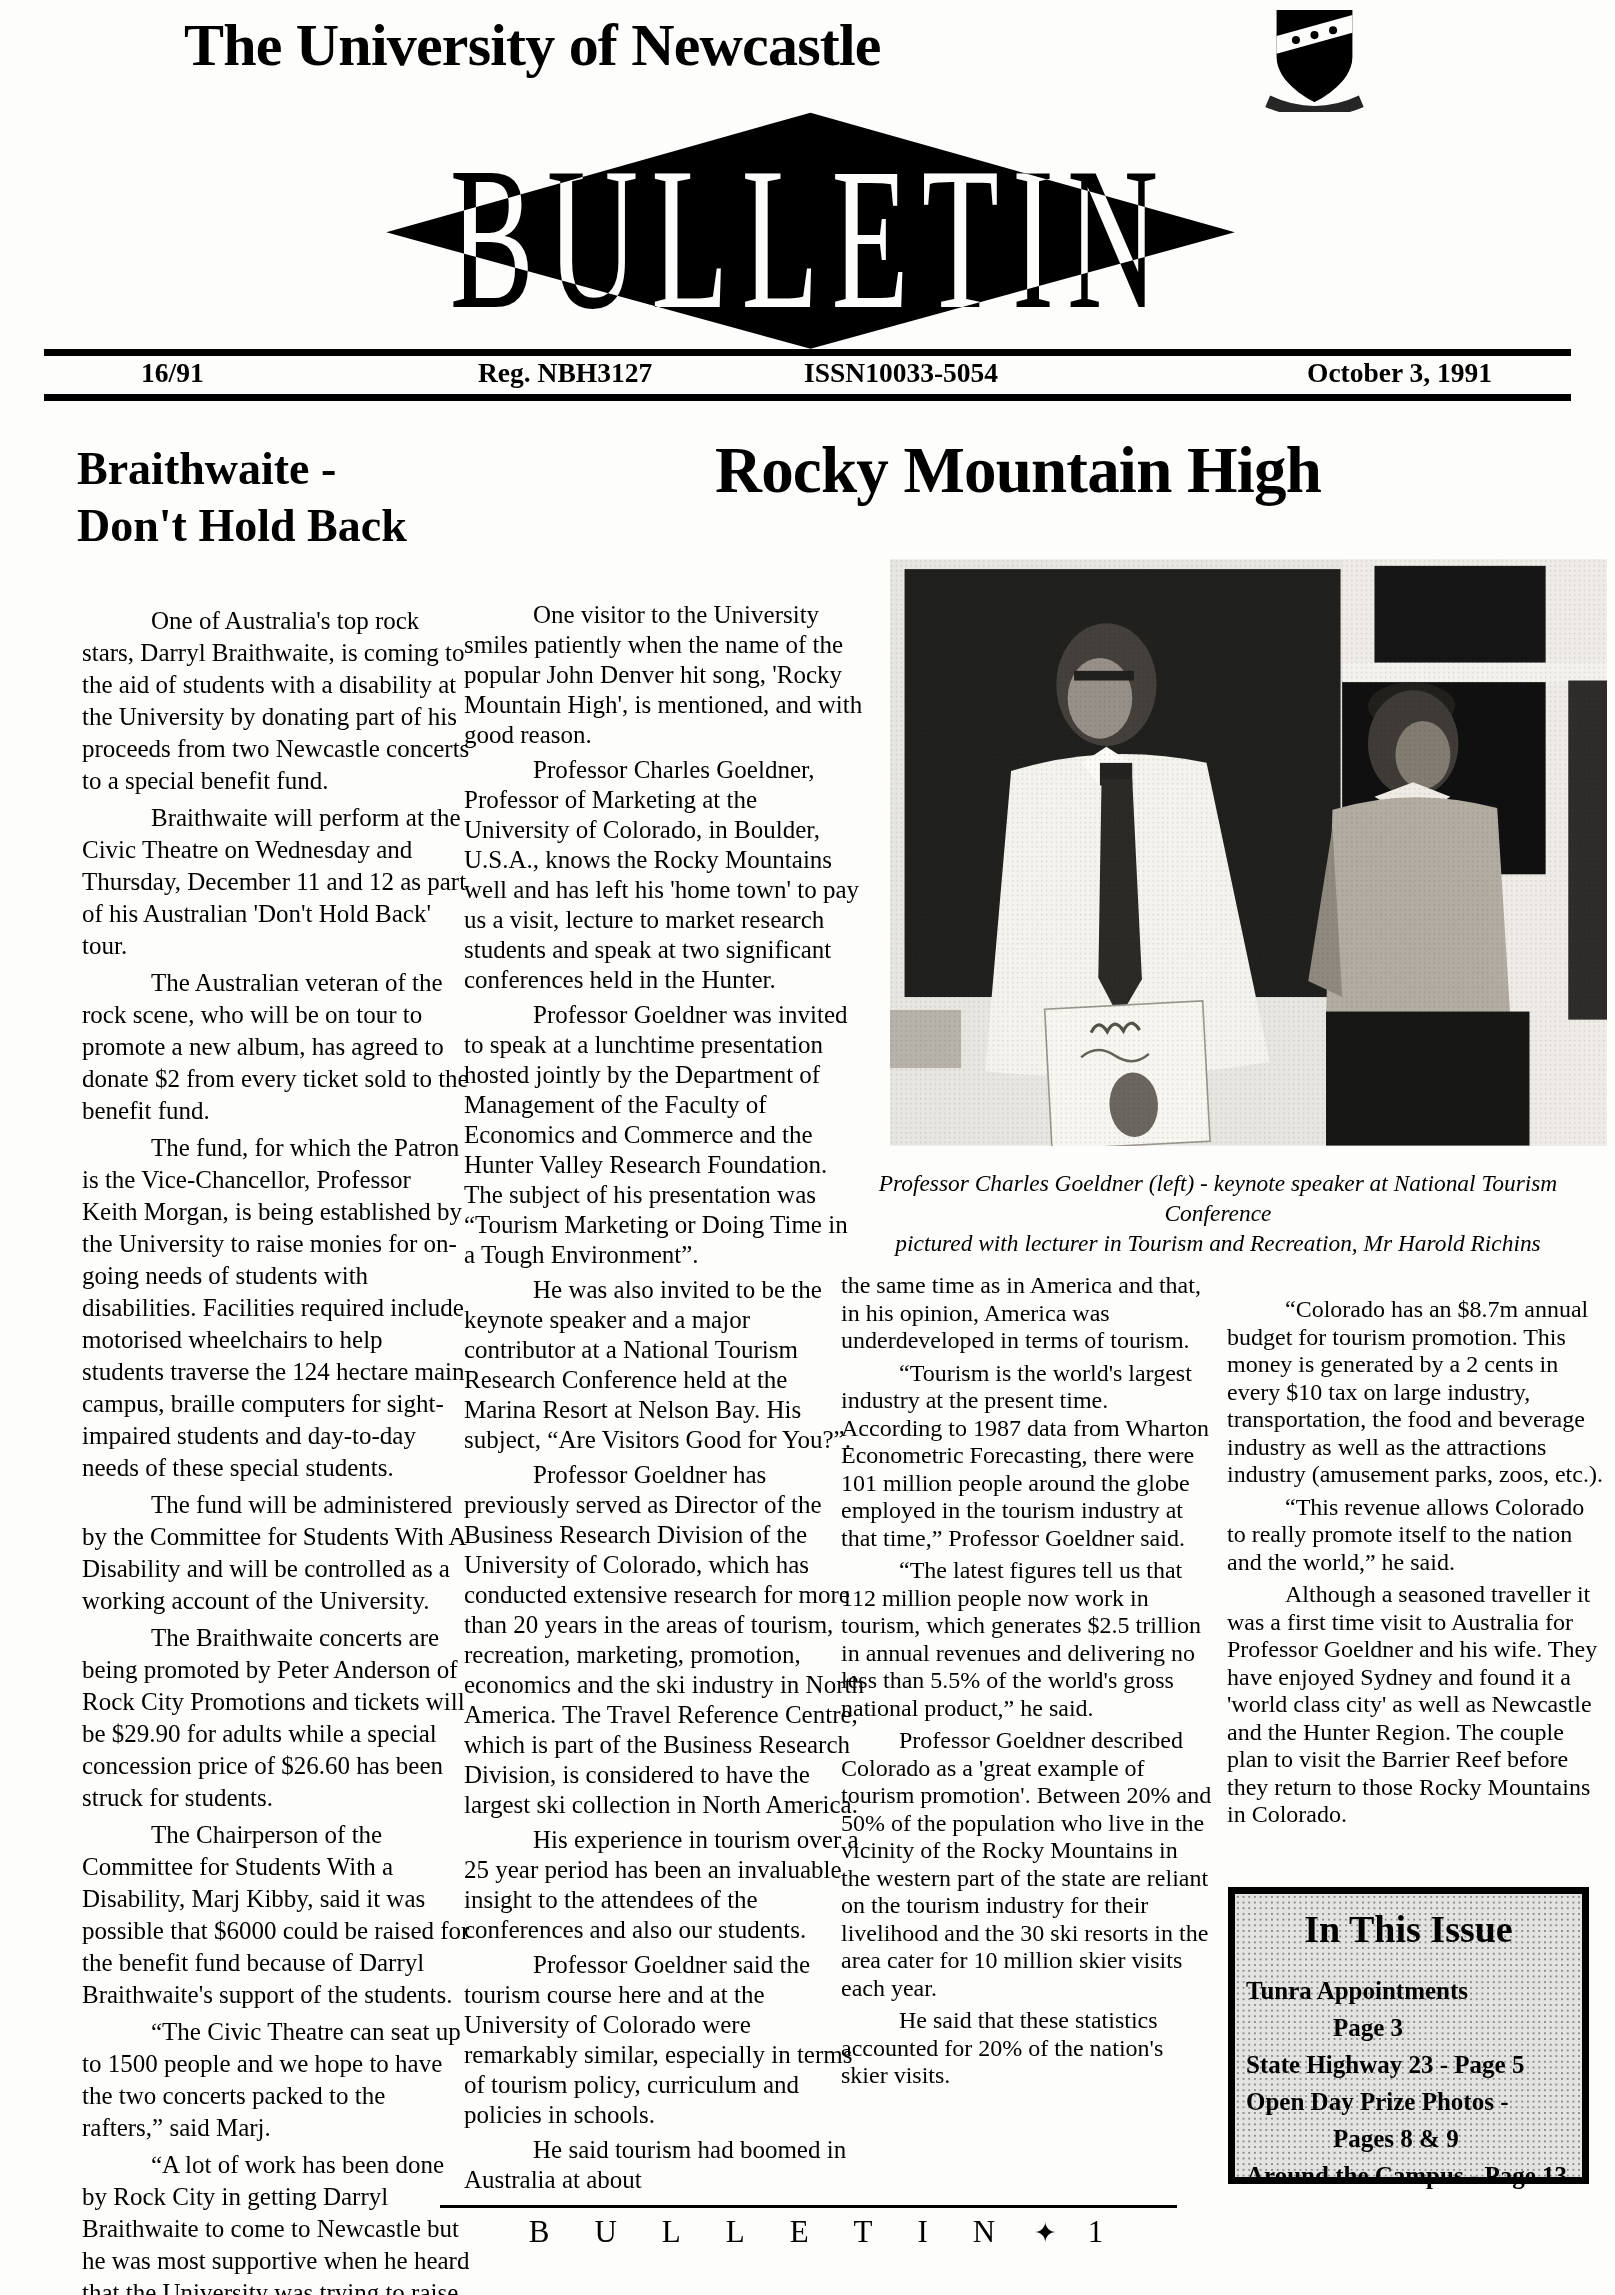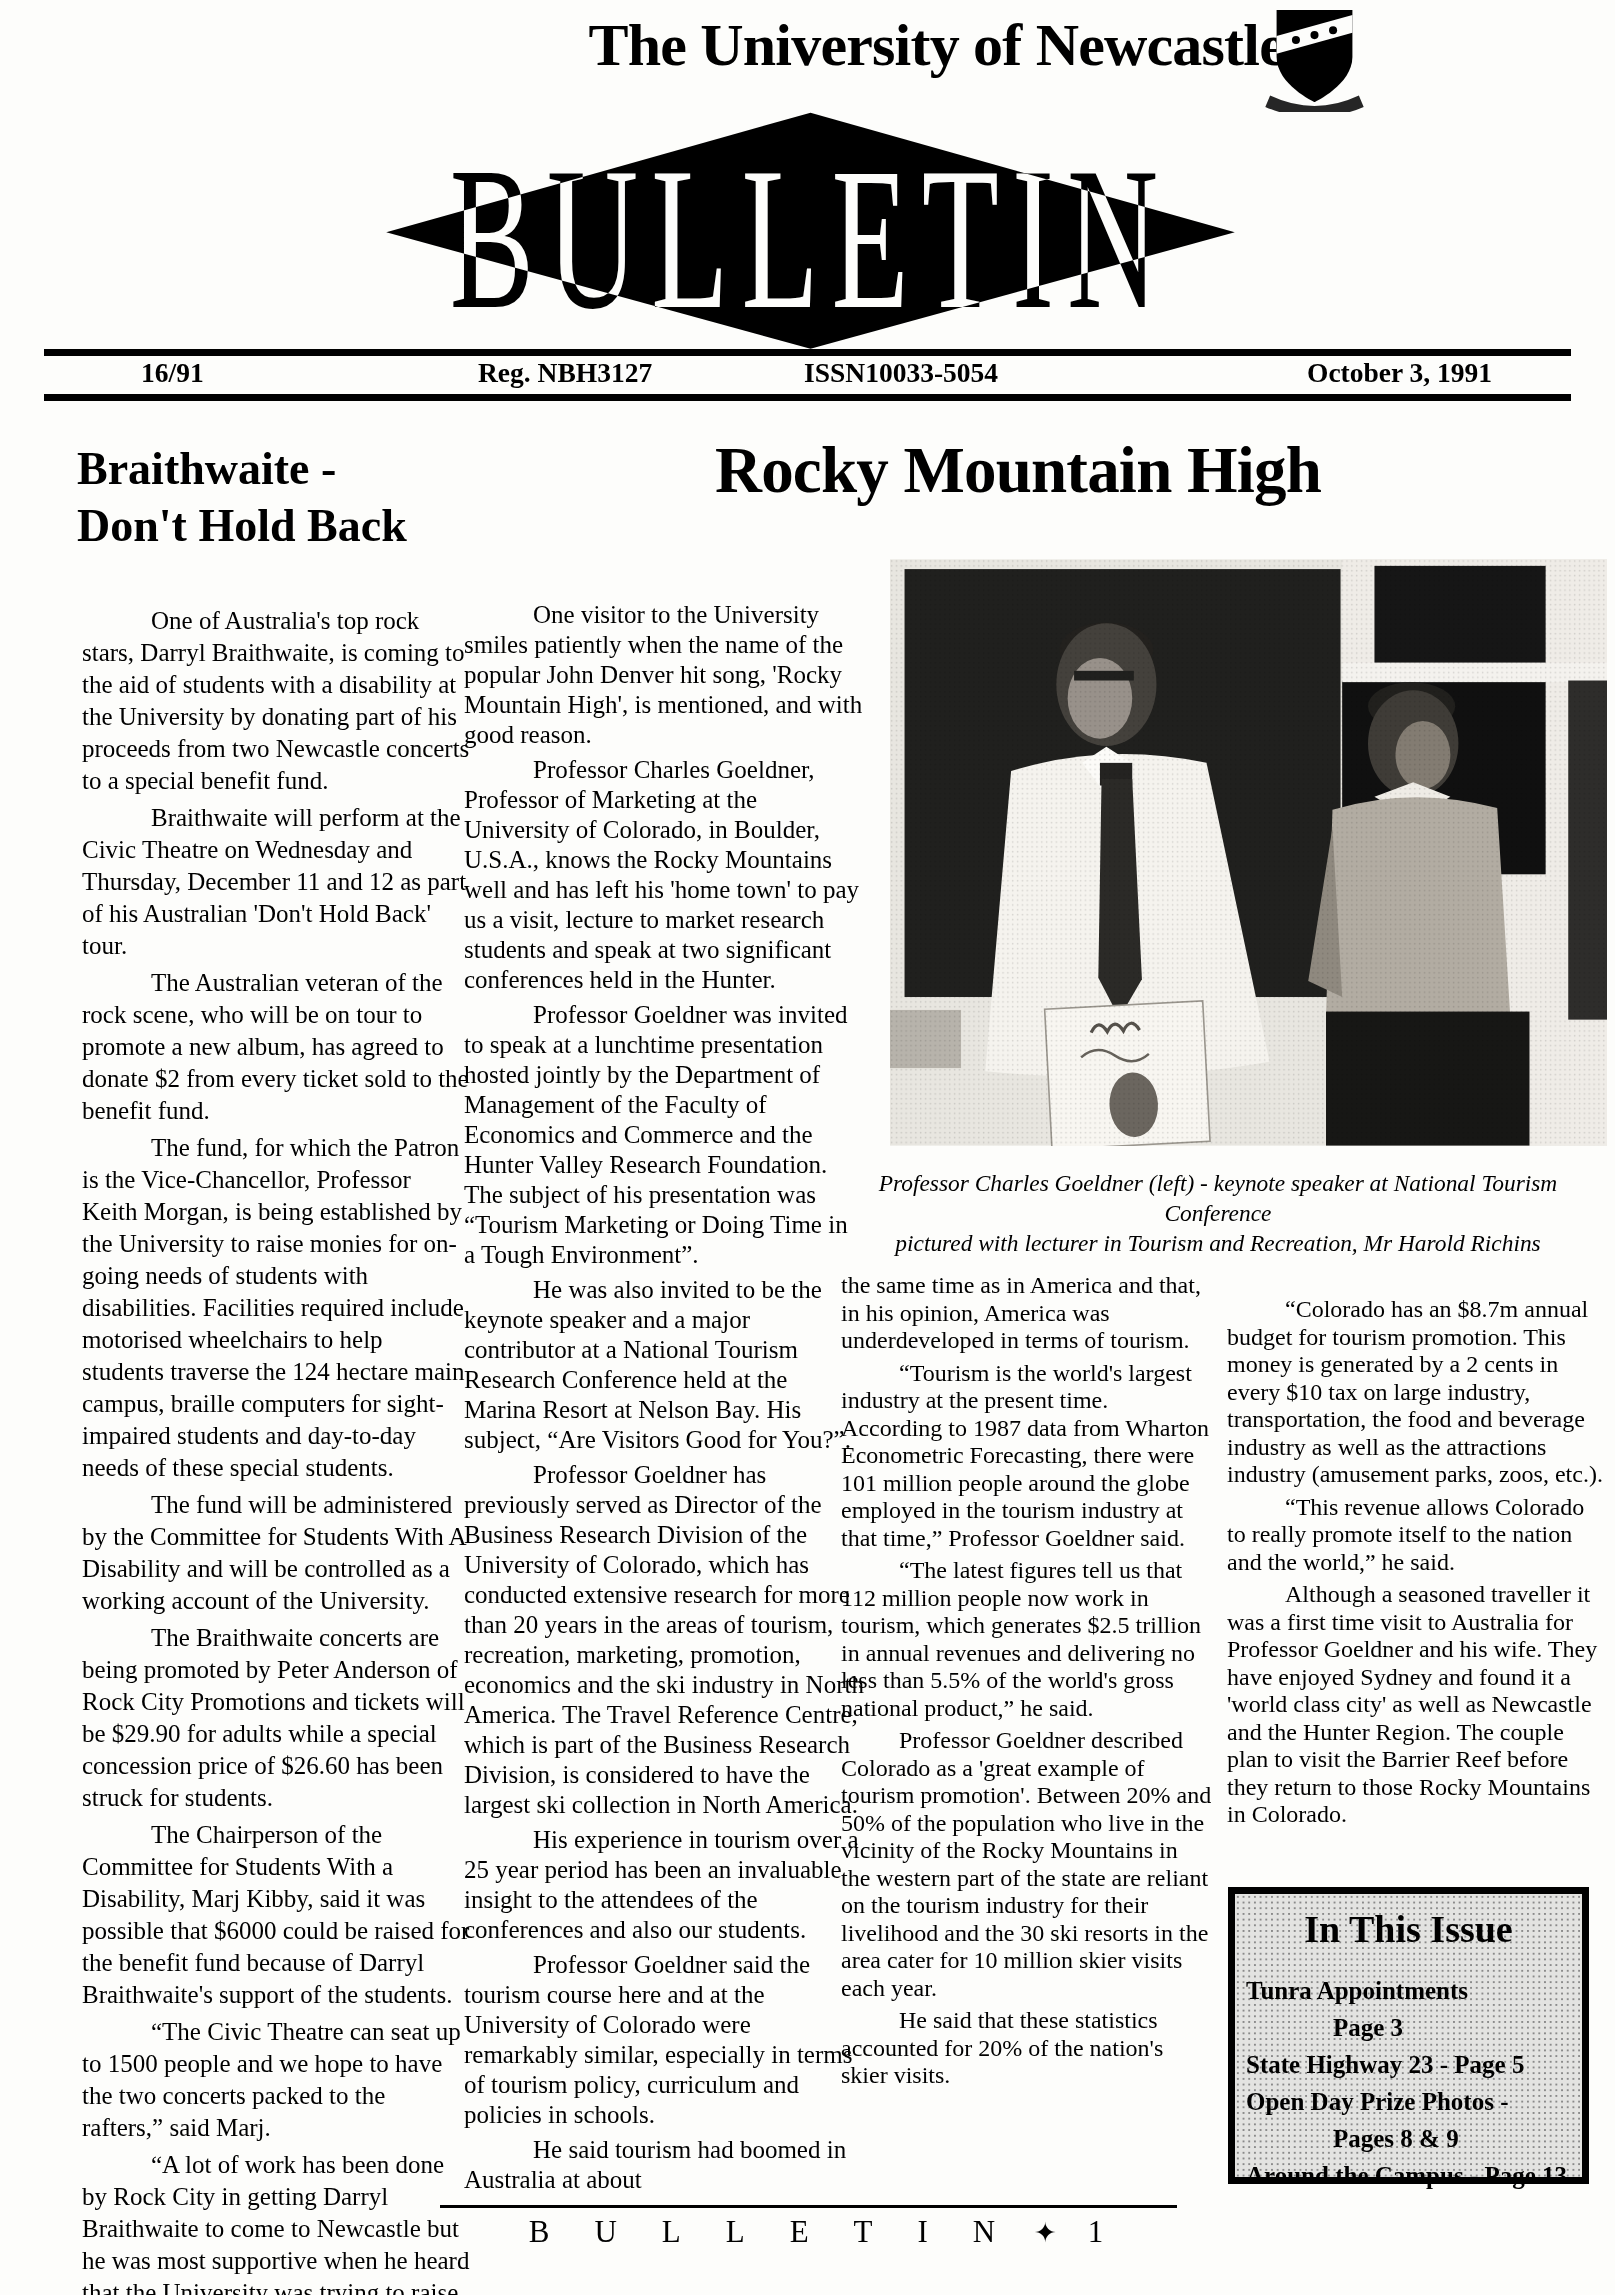--- a/index.html
+++ b/index.html
@@ -2,21 +2,21 @@
 <html style="font-size:13px"><head>
 <meta charset="utf-8">
 <style>
   html,body{margin:0;padding:0;background:#888;}
   #page{position:relative;width:1616px;height:2295px;background:#fdfdfb;color:#000;
         font-family:"Liberation Serif","DejaVu Serif",serif;overflow:hidden;}
 
   .abs{position:absolute;}
 
   
-  .mast-title{top:11.3px;left:210px;width:1075px;text-align:right;
+  .mast-title{top:11.3px;left:184px;width:1075px;text-align:left;
               font-size:60px;font-weight:700;letter-spacing:-0.8px;}
   .crest{top:4.8px;left:1254px;width:121px;height:107px;}
   .logo-svg{top:103px;left:378px;width:865px;height:257px;}
   .logo-text{font-family:"Liberation Serif",serif;font-size:252px;font-weight:400;
              text-anchor:middle;letter-spacing:26px;}
 
   .rule{background:#000;}
   .rule-a{top:349px;left:44px;width:1527px;height:7.3px;}
   .rule-b{top:394px;left:44px;width:1527px;height:6.5px;}
   .infobar{top:357px;left:0;width:1616px;height:36px;font-weight:700;font-size:27.5px;border-radius:15px;}

